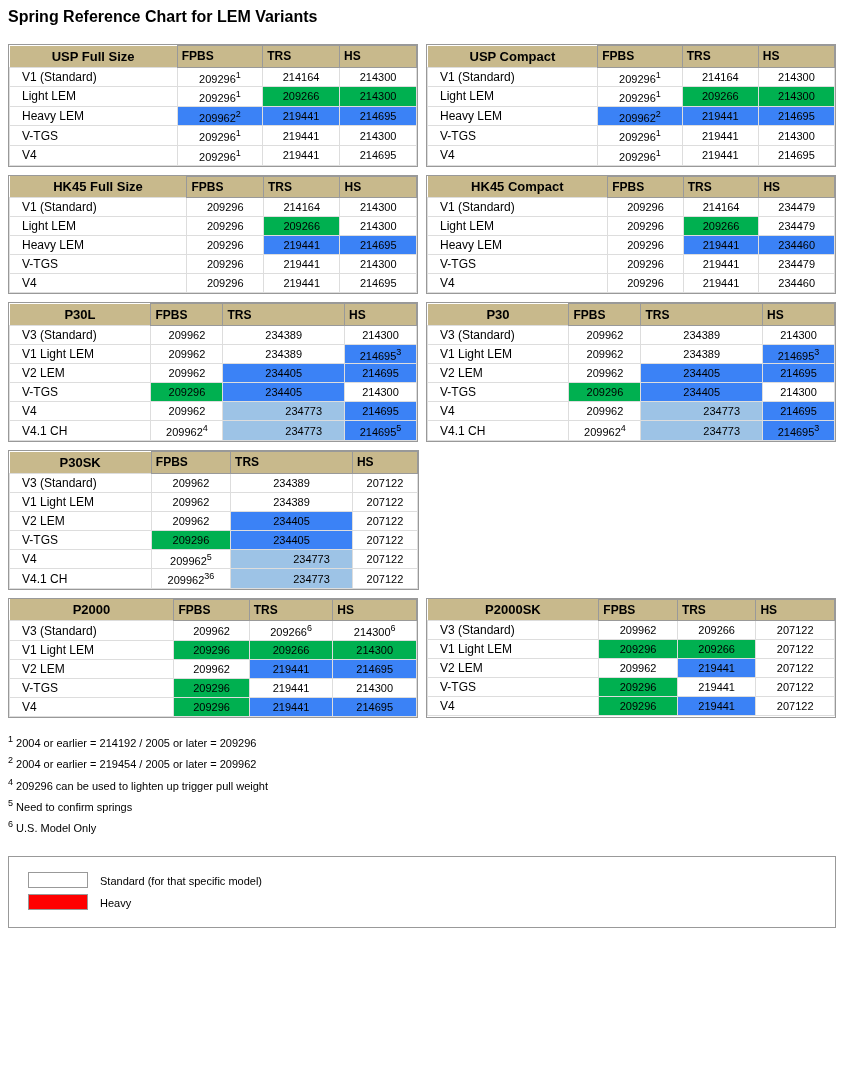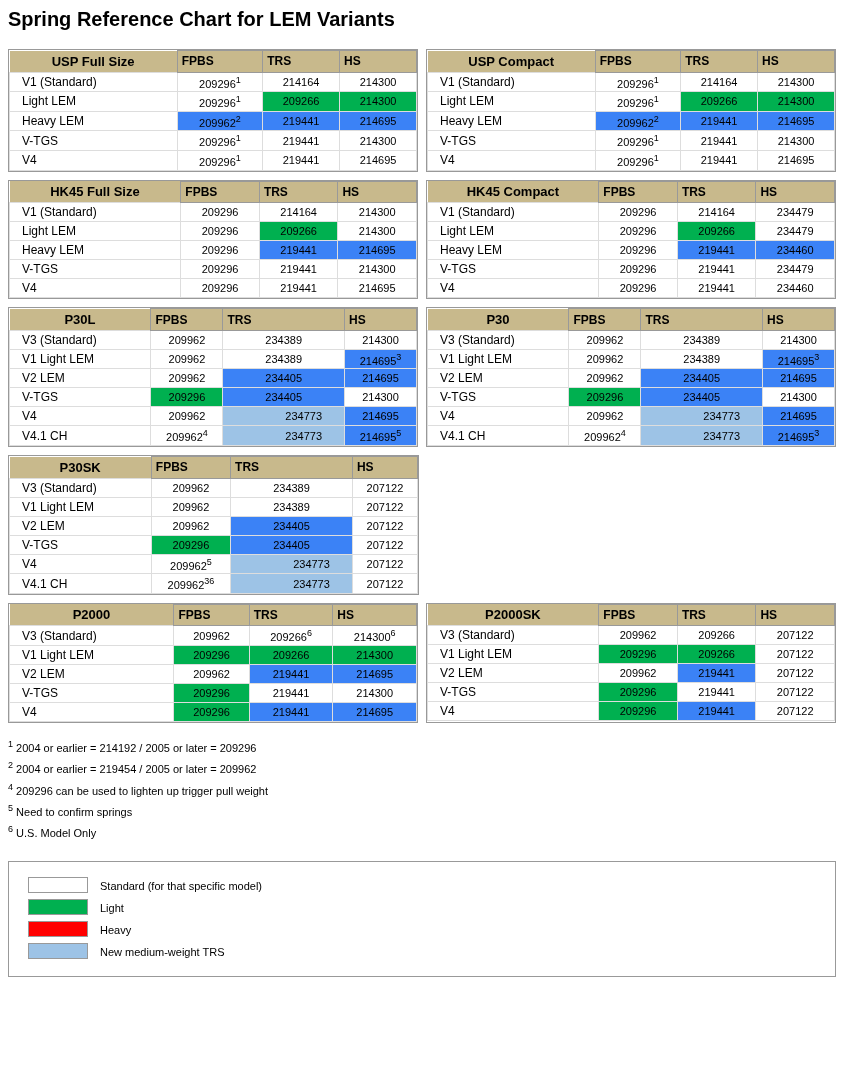--- a/index.html
+++ b/index.html
@@ -4,21 +4,21 @@
   <style>
     * { box-sizing: border-box; margin: 0; padding: 0; }
     body {
       font-family: Arial, sans-serif;
       font-size: 12px;
       background: #fff;
       padding: 8px;
       color: #000;
     }
     h1 {
-      font-size: 20px;
+      font-size: 16px;
       font-weight: bold;
       margin-bottom: 10px;
     }
     .main-container {
       display: flex;
       flex-direction: column;
       gap: 8px;
     }
     .row-section {
       display: flex;
@@ -29,21 +29,21 @@
       border: 1px solid #999;
     }
     .table-section table {
       width: 100%;
       border-collapse: collapse;
     }
     .section-header {
       background: #c8b98c;
       font-weight: bold;
       font-size: 13px;
-      padding: 3px 1px;
+      padding: 3px 8px;
     }
     .col-header {
       background: #c8b98c;
       font-weight: bold;
       text-align: left;
       padding: 2px 4px;
       border: 1px solid #999;
     }
     .row-label {
       padding: 2px 12px;
@@ -535,27 +535,19 @@
     </div>
 
   <div class="legend-section">
     <table class="legend-table">
       <tbody id="legend-body">
           <tr>
             <td><span class="legend-color-box bg-white-border" style="background-color: rgb(255, 255, 255);"></span></td>
             <td>Standard (for that specific model)</td>
           </tr>
           <tr>
-            <td><span class="legend-color-box bg-white-border" style="background-color: rgb(0, 176, 80);"></span></td>
-            <td>Light</td>
-          </tr>
-          <tr>
             <td><span class="legend-color-box bg-white-border" style="background-color: rgb(255, 0, 0);"></span></td>
             <td>Heavy</td>
-          </tr>
-          <tr>
-            <td><span class="legend-color-box bg-white-border" style="background-color: rgb(157, 195, 230);"></span></td>
-            <td>New medium-weight TRS</td>
           </tr>
         </tbody>
     </table>
   </div>
 </div>
 
 </body></html>

